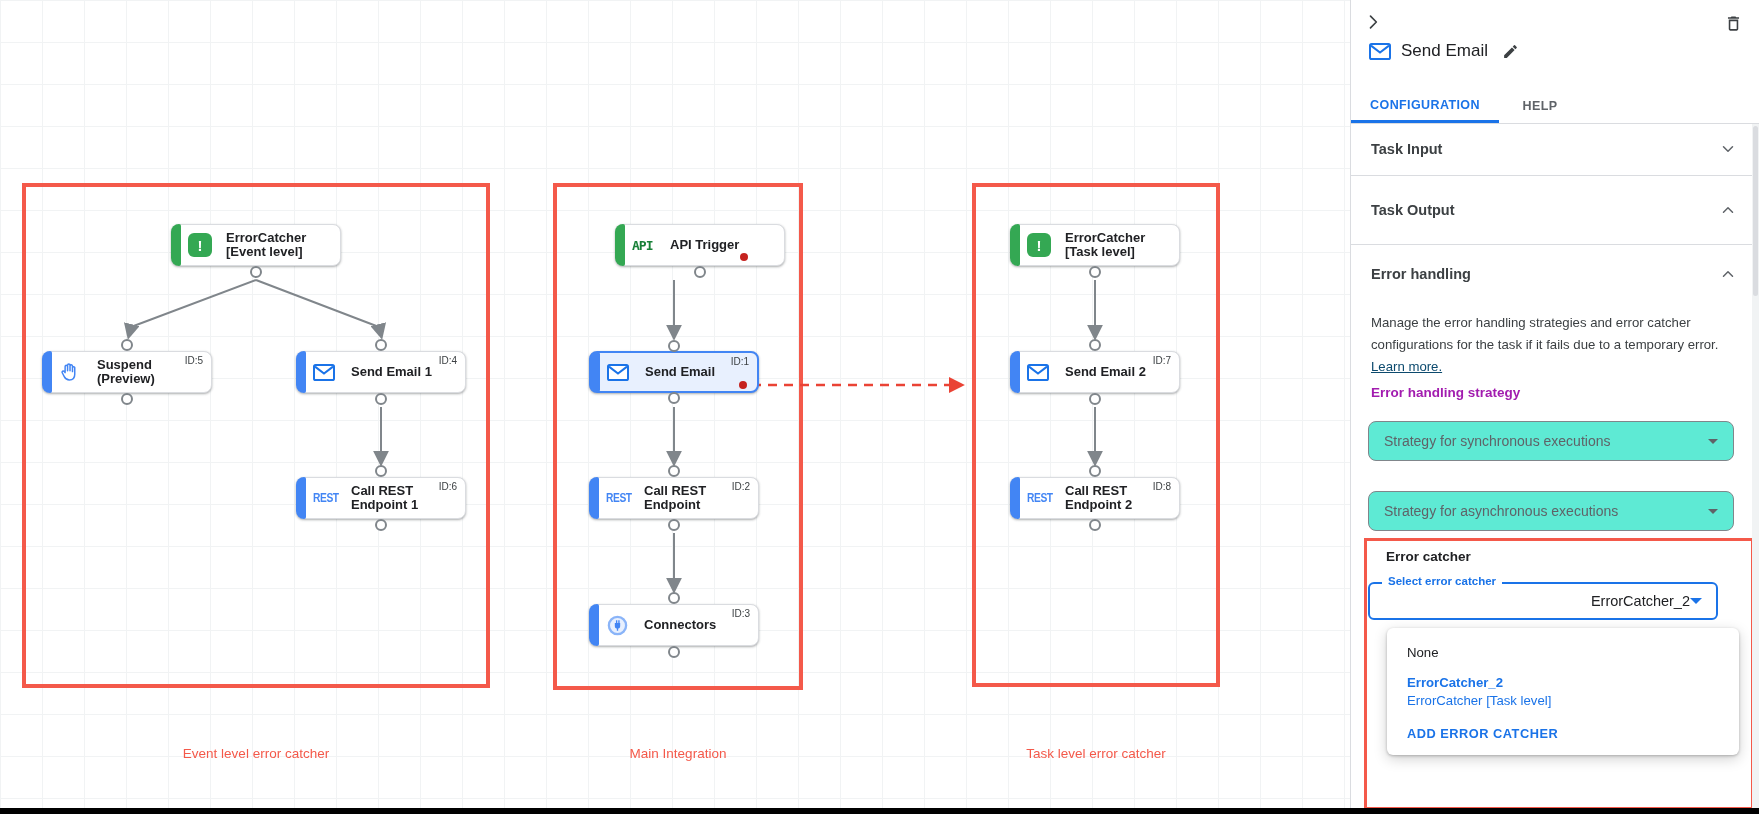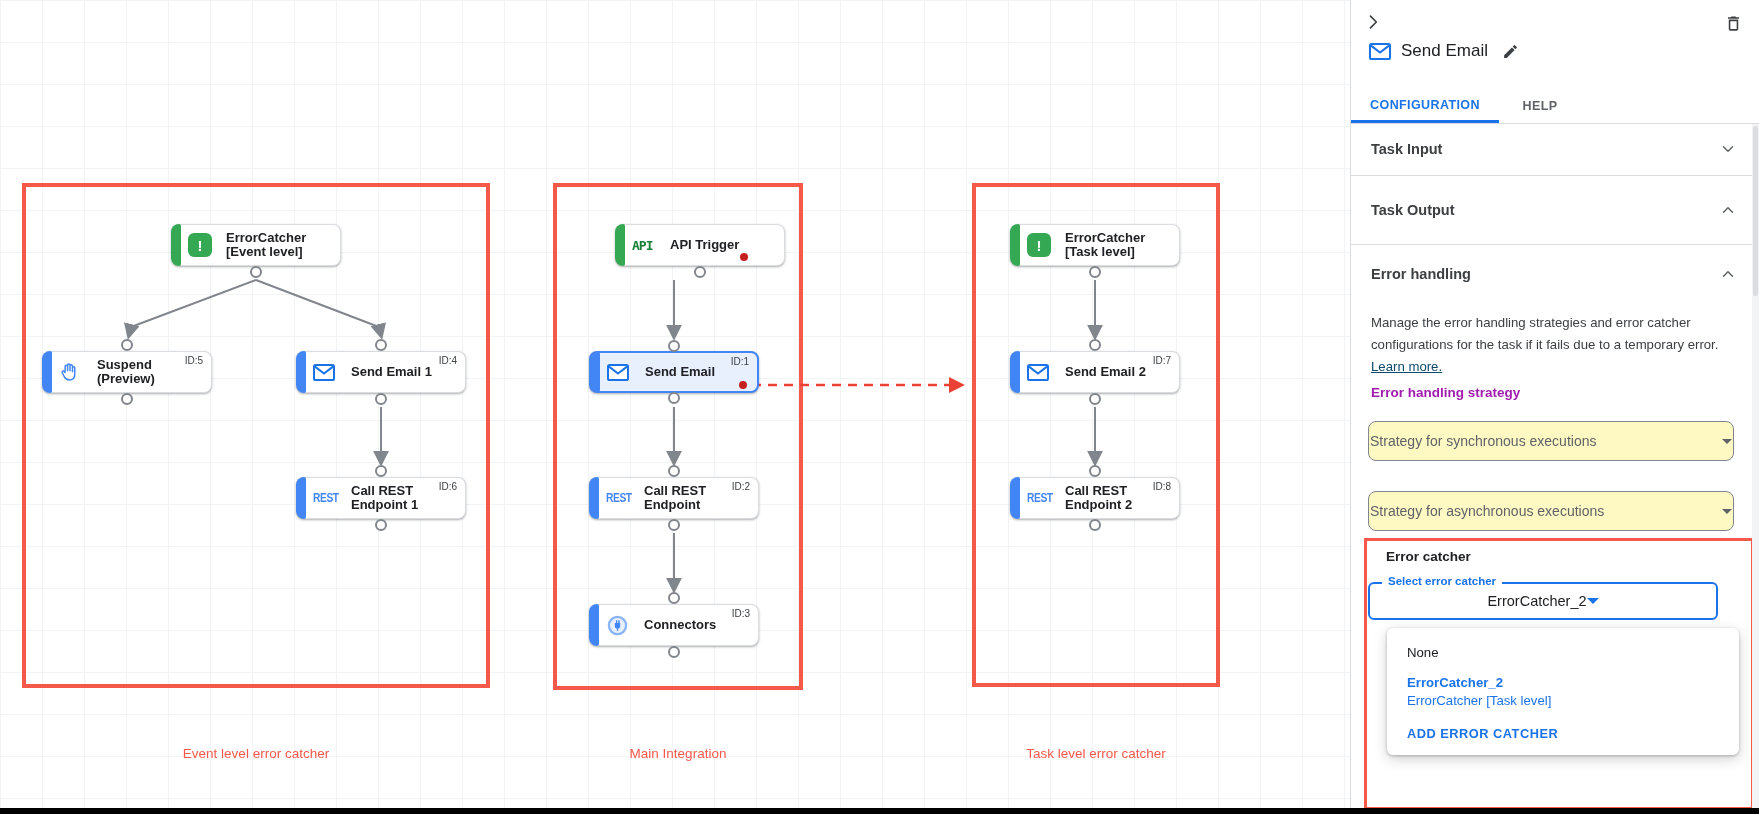--- a/index.html
+++ b/index.html
@@ -53,29 +53,29 @@
   .tab.t1{width:148px;} .tab.t2{width:82px;}
   .acc-row{position:absolute;left:0;right:0;box-sizing:border-box;border-bottom:1px solid #dadce0;
            display:flex;align-items:center;justify-content:space-between;padding:0 22px 0 20px;cursor:pointer;}
   .acc-row .acc-label{font-size:14.5px;font-weight:bold;color:#3c4043;}
   .row-ti{top:123px;height:53px;} .row-to{top:176px;height:69px;} .row-eh{top:245px;height:57px;border-bottom:none;}
   .eh-desc{position:absolute;left:20px;top:312px;width:362px;font-size:13.2px;line-height:22px;color:#3c4043;}
   .learn-more{color:#0c4a6e;text-decoration:underline;cursor:pointer;}
   .strategy-label{position:absolute;left:20px;top:385px;font-size:13.5px;font-weight:bold;color:#a21caf;}
   .select{position:absolute;left:17px;width:366px;height:40px;box-sizing:border-box;border:1px solid #80868b;
           border-radius:8px;display:flex;align-items:center;justify-content:space-between;
-          padding:0 1px;font-size:14px;color:#5f6368;background:#fef9c3;cursor:pointer;}
+          padding:0 15px;font-size:14px;color:#5f6368;background:#5eead4;cursor:pointer;}
   .sel-sync{top:421px;} .sel-async{top:491px;}
   .caret{width:0;height:0;border-left:5px solid transparent;border-right:5px solid transparent;border-top:5.5px solid #5f6368;}
   .caret.blue{border-top-color:#1a73e8;border-left-width:6px;border-right-width:6px;border-top-width:6px;}
   .red-section{position:absolute;left:13px;top:538px;width:390px;height:272px;box-sizing:border-box;border:3px solid #f4594a;}
   .ec-label{position:absolute;left:11px;top:8px;font-size:13.5px;font-weight:bold;color:#202124;padding-left:8px;}
   .outlined-select{position:absolute;left:1px;top:41px;width:350px;height:38px;box-sizing:border-box;
           border:2px solid #1a73e8;border-radius:6px;background:#fff;display:flex;align-items:center;
-          justify-content:center;padding:0 14px;font-size:14.5px;color:#202124;cursor:pointer;}
+          justify-content:flex-end;padding:0 14px;font-size:14.5px;color:#202124;cursor:pointer;}
   .float-label{position:absolute;left:12px;top:-9px;background:#fff;padding:0 6px;font-size:11.5px;color:#1a73e8;font-weight:bold;}
   .menu{position:absolute;left:20px;top:87px;width:352px;box-sizing:border-box;background:#fff;border-radius:6px;
         padding:10px 0 12px;box-shadow:0 1px 3px rgba(0,0,0,.25),0 4px 14px rgba(0,0,0,.18);}
   .mi{padding:6px 20px;font-size:13.2px;color:#202124;cursor:pointer;line-height:18px;}
   .mi .m-name{font-weight:bold;}
   .mi.blue, .mi.blue .m-name, .mi.blue .m-desc{color:#1a73e8;}
   .menu-add{padding:10px 20px 2px;font-size:12.8px;font-weight:bold;letter-spacing:.5px;color:#1a73e8;cursor:pointer;}
   .scroll-track{position:absolute;right:0;top:124px;bottom:6px;width:7px;background:#f1f3f4;}
   .scroll-thumb{position:absolute;top:2px;left:1px;width:5px;height:170px;border-radius:3px;background:#dadce0;cursor:pointer;}
   .bottom-bar{position:absolute;left:0;right:0;bottom:0;height:6px;background:#000;}

